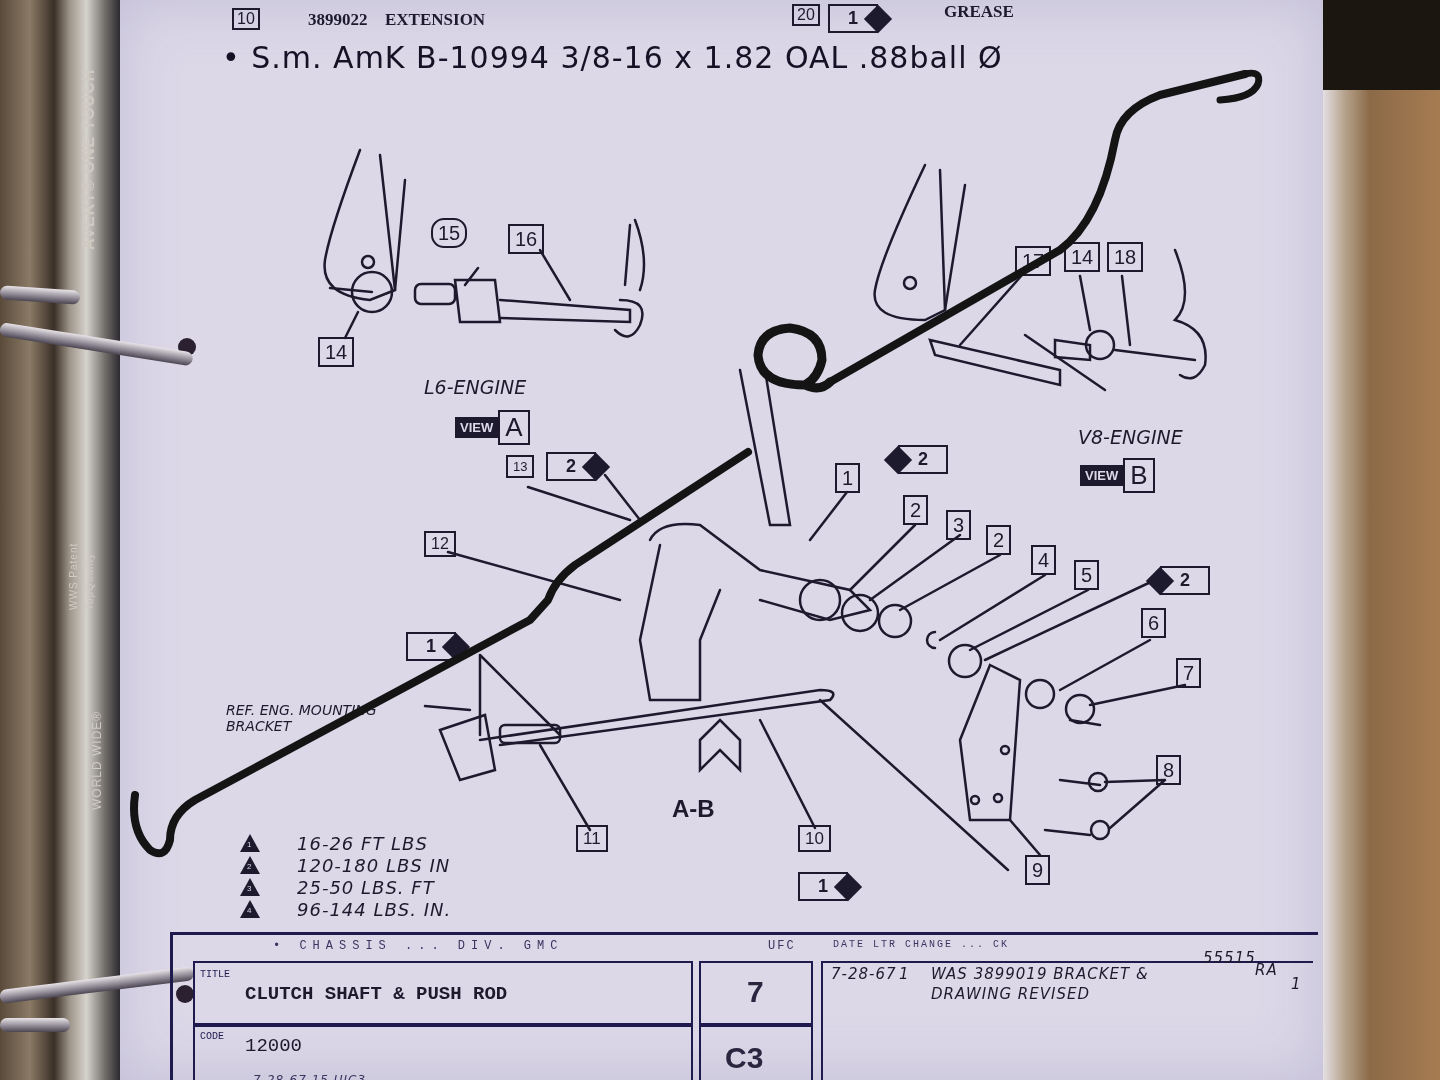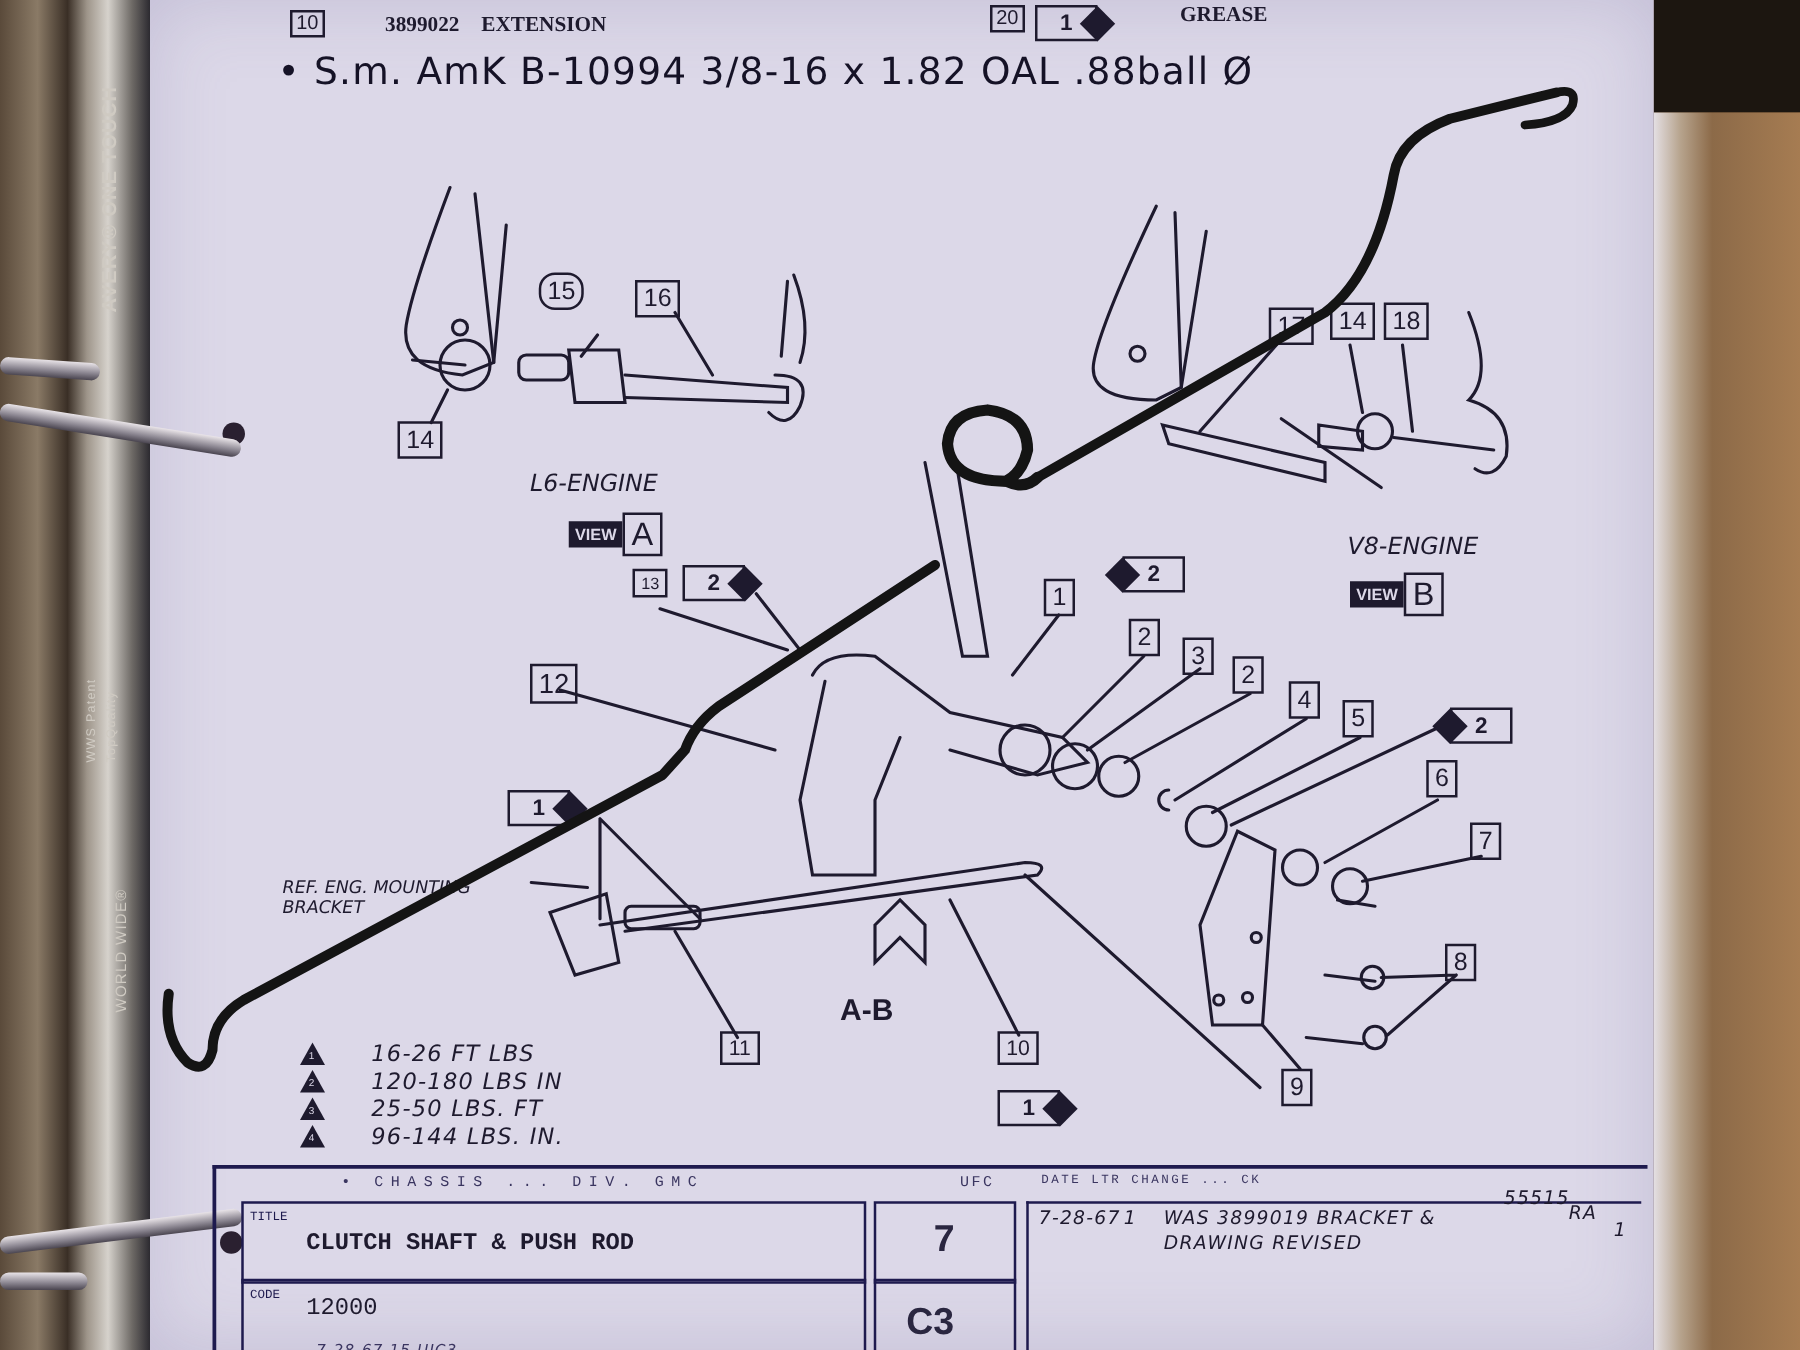--- a/index.html
+++ b/index.html
@@ -158,21 +158,21 @@
   <div class="label-box" style="left:946px;top:510px;">3</div>
   <div class="label-box" style="left:986px;top:525px;">2</div>
   <div class="label-box" style="left:1031px;top:545px;">4</div>
   <div class="label-box" style="left:1074px;top:560px;">5</div>
   <div class="label-box" style="left:1141px;top:608px;">6</div>
   <div class="label-box" style="left:1176px;top:658px;">7</div>
   <div class="label-box" style="left:1156px;top:755px;">8</div>
   <div class="label-box" style="left:1025px;top:855px;">9</div>
   <div class="label-box" style="left:798px;top:825px;font-size:17px;">10</div>
   <div class="label-box" style="left:576px;top:825px;font-size:17px;">11</div>
-  <div class="label-box" style="left:424px;top:531px;font-size:22px;">12</div>
+  <div class="label-box" style="left:424px;top:531px;font-size:16px;">12</div>
   <div class="label-box" style="left:506px;top:455px;font-size:13px;">13</div>
 
   <div class="flag" style="left:546px;top:452px;">
     <div class="fbox">2</div>
     <div class="fdia"></div>
   </div>
   <div class="flag left" style="left:888px;top:445px;">
     <div class="fbox">2</div>
     <div class="fdia"></div>
   </div>

